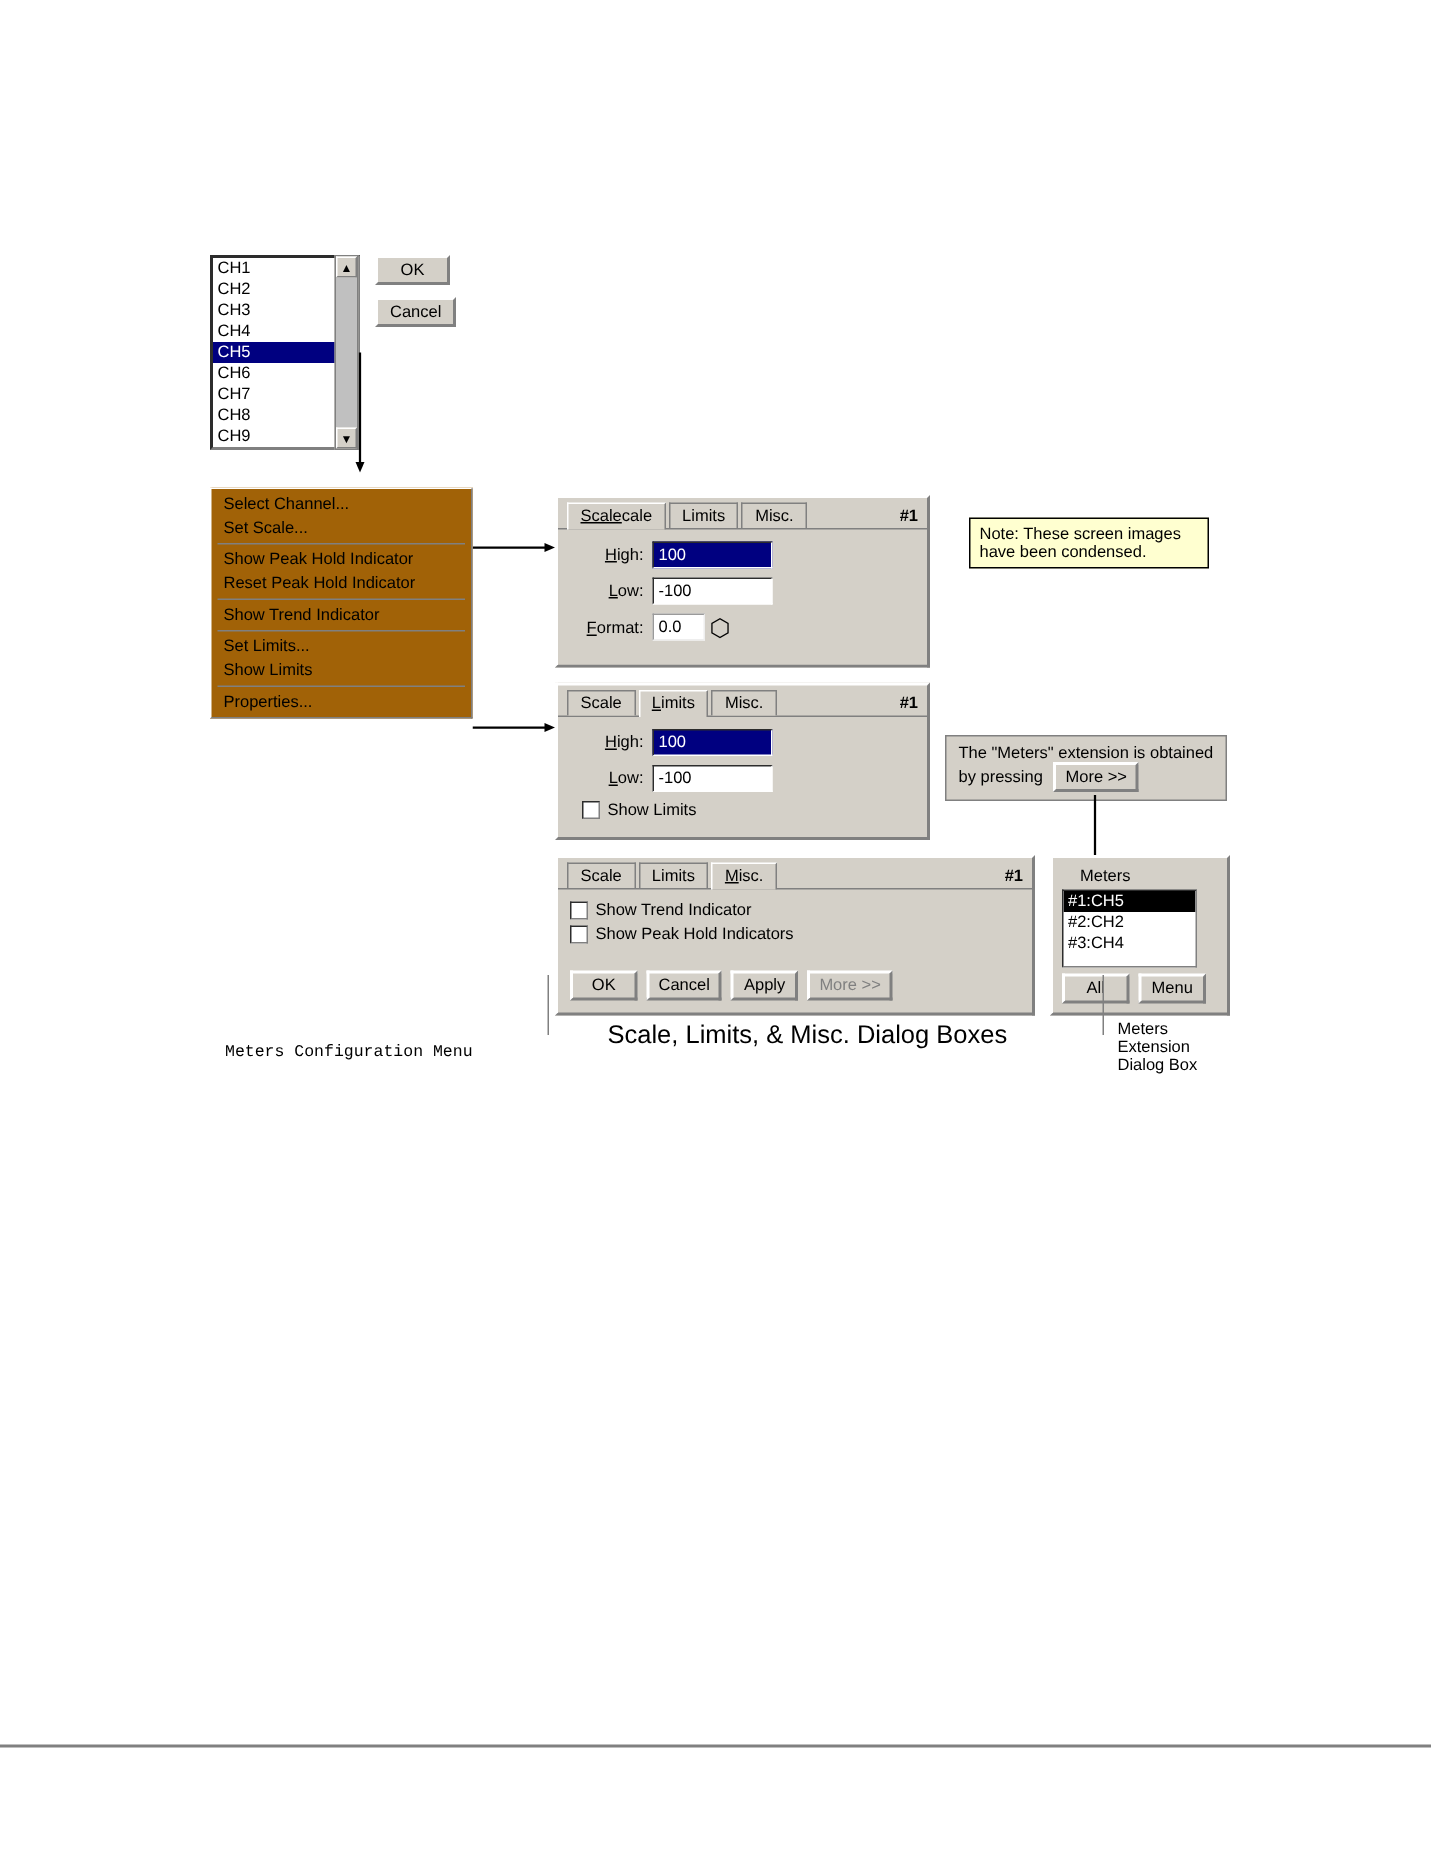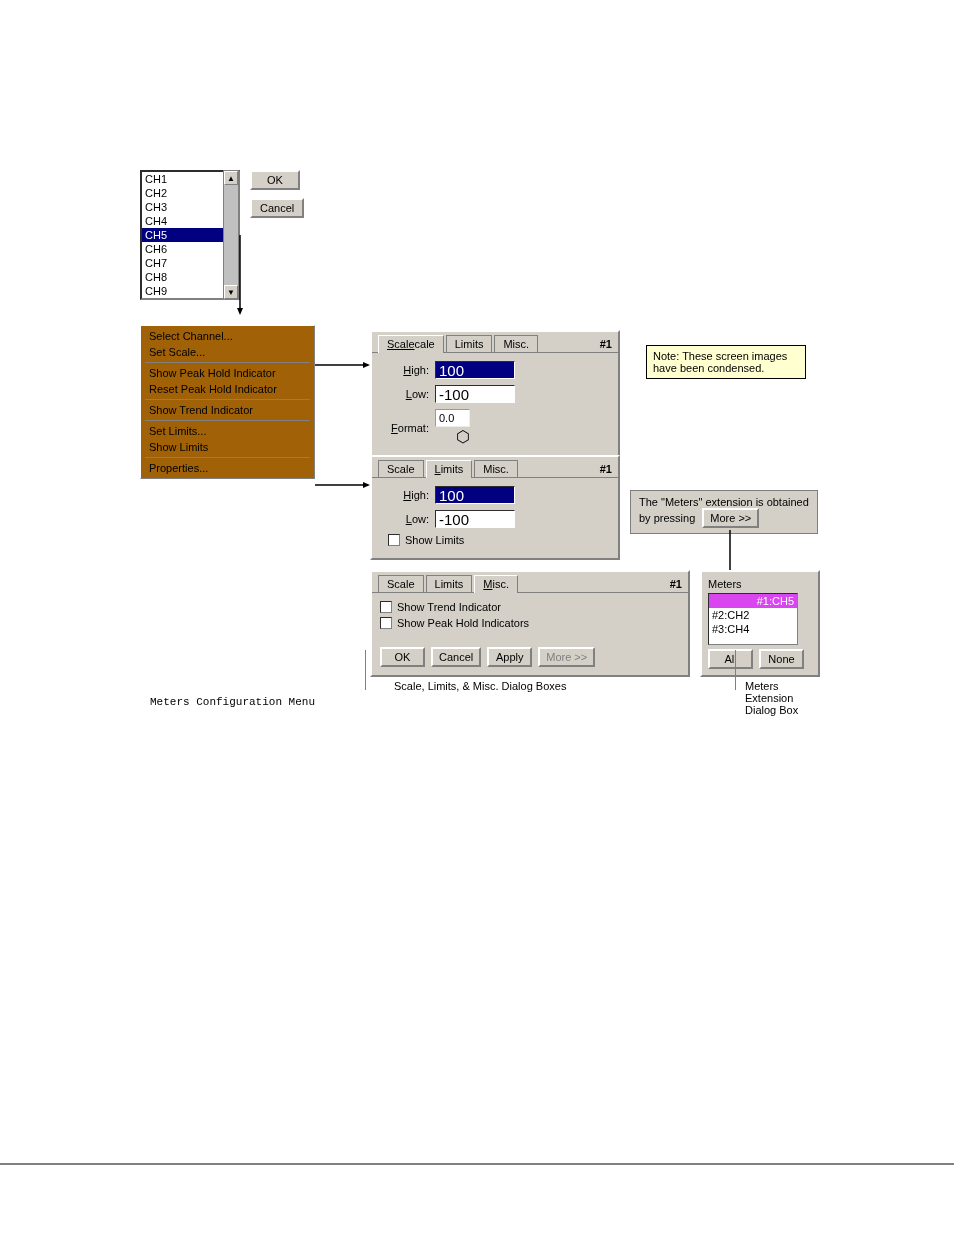--- a/index.html
+++ b/index.html
@@ -159,32 +159,31 @@
     .text-input {
       width: 80px;
       height: 18px;
       background: #ffffff;
       border: 1px inset #808080;
       border-top-color: #808080;
       border-left-color: #808080;
       border-bottom-color: #ffffff;
       border-right-color: #ffffff;
       padding: 1px 3px;
-      font-size: 15px;
+      font-size: 11px;
     }
 
     .text-input.selected-text {
       background: #000080;
       color: #ffffff;
     }
 
     .spinner-widget {
       display: flex;
-      align-items: flex-end;
-      flex-direction: column;
+      align-items: flex-start;
     }
 
     .spinner-input {
       width: 35px;
       height: 18px;
       background: #ffffff;
       border: 1px inset;
       padding: 1px 3px;
       font-size: 11px;
     }
@@ -244,39 +243,39 @@
       padding: 2px 6px;
       font-family: "MS Sans Serif", Arial, sans-serif;
       font-size: 11px;
       min-width: 45px;
       text-align: center;
     }
 
     .meters-title {
       font-size: 11px;
       margin-bottom: 3px;
+      margin-left: 12px;
     }
 
     .meters-listbox {
       width: 90px;
       height: 52px;
       background: #ffffff;
       border: 1px inset #808080;
       overflow: hidden;
       margin-bottom: 4px;
     }
 
     .meters-item {
       padding: 1px 3px;
     }
 
     .meters-item.selected {
-      background: #d946ef;
+      background: #000000;
       color: #ffffff;
-      text-align: right;
     }
 
     .meters-buttons {
       display: flex;
       gap: 6px;
     }
 
     
     .callout {
       position: absolute;
@@ -457,27 +456,27 @@
 
   <div class="dialog-box" style="top:400px; left:560px; width:120px; padding:6px;">
     <div class="meters-title">Meters</div>
     <div class="meters-listbox">
       <div class="meters-item selected">#1:CH5</div>
       <div class="meters-item">#2:CH2</div>
       <div class="meters-item">#3:CH4</div>
     </div>
     <div class="meters-buttons">
       <button class="win-button-small">All</button>
-      <button class="win-button-small">None</button>
+      <button class="win-button-small">Menu</button>
     </div>
   </div>
 
   <div class="caption-text" style="top:526px; left:10px; font-size:11px;font-family:Liberation Mono, monospace;">Meters Configuration Menu</div>
 
   <div style="position:absolute; top:480px; left:225px; width:1px; height:40px; background:#808080;"></div>
   <div style="position:absolute; top:480px; left:595px; width:1px; height:40px; background:#808080;"></div>
 
-  <div class="caption-text" style="top:510px; left:254px; font-size:11px;">Scale, Limits, &amp; Misc. Dialog Boxes</div>
+  <div class="caption-text" style="top:510px; left:265px; font-size:17px;">Scale, Limits, &amp; Misc. Dialog Boxes</div>
   <div class="caption-text" style="top:510px; left:605px; font-size:11px;">Meters Extension Dialog Box</div>
 
 </div>
 
 <div style="position:absolute; bottom:70px; left:0; width:954px; height:2px; background:#808080;"></div>
 
 </body></html>

